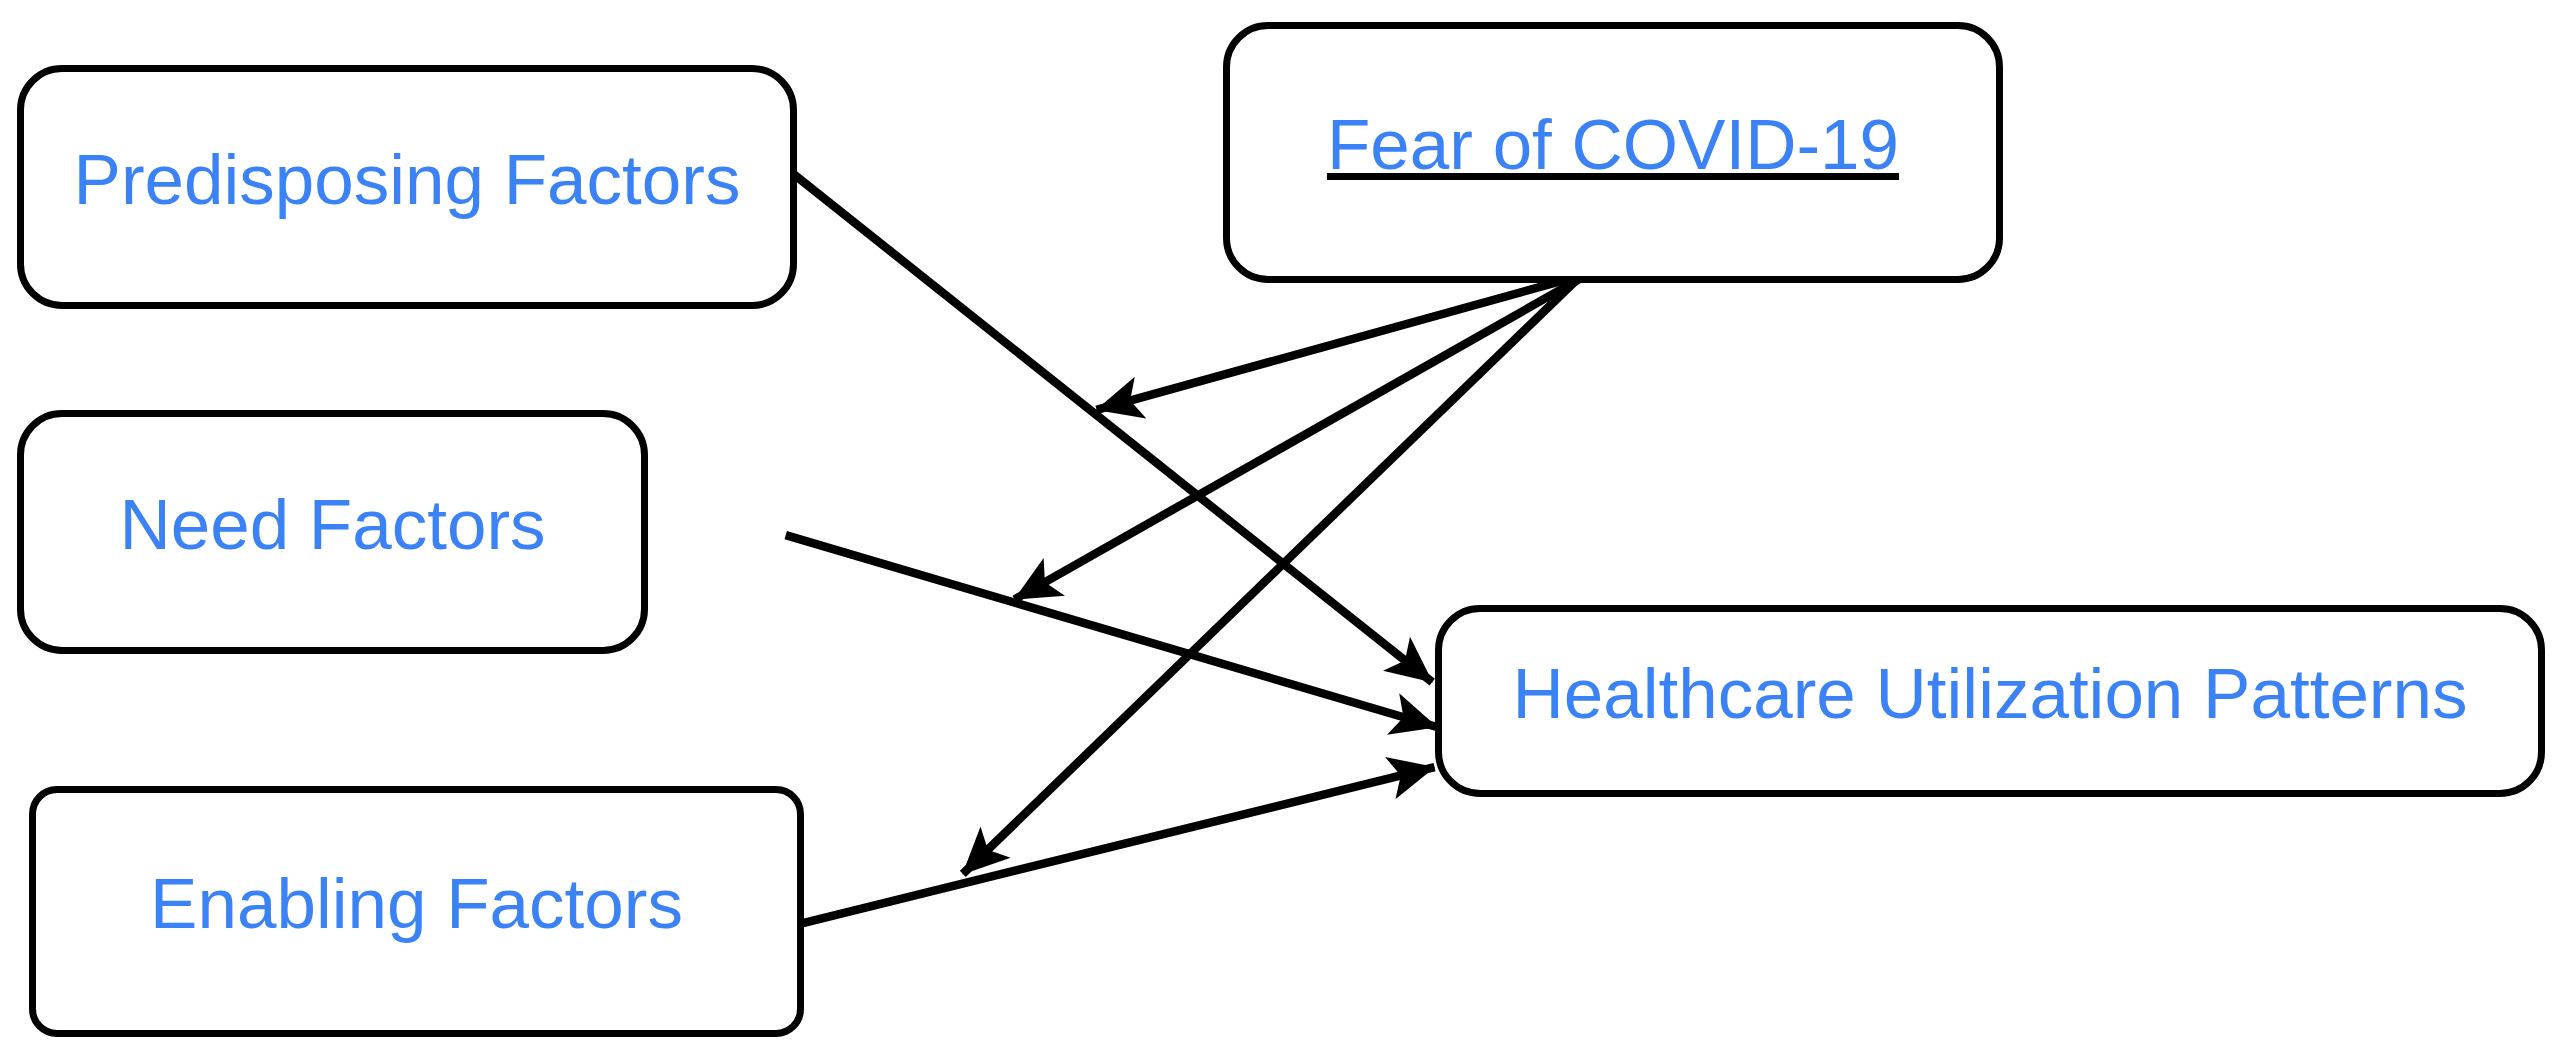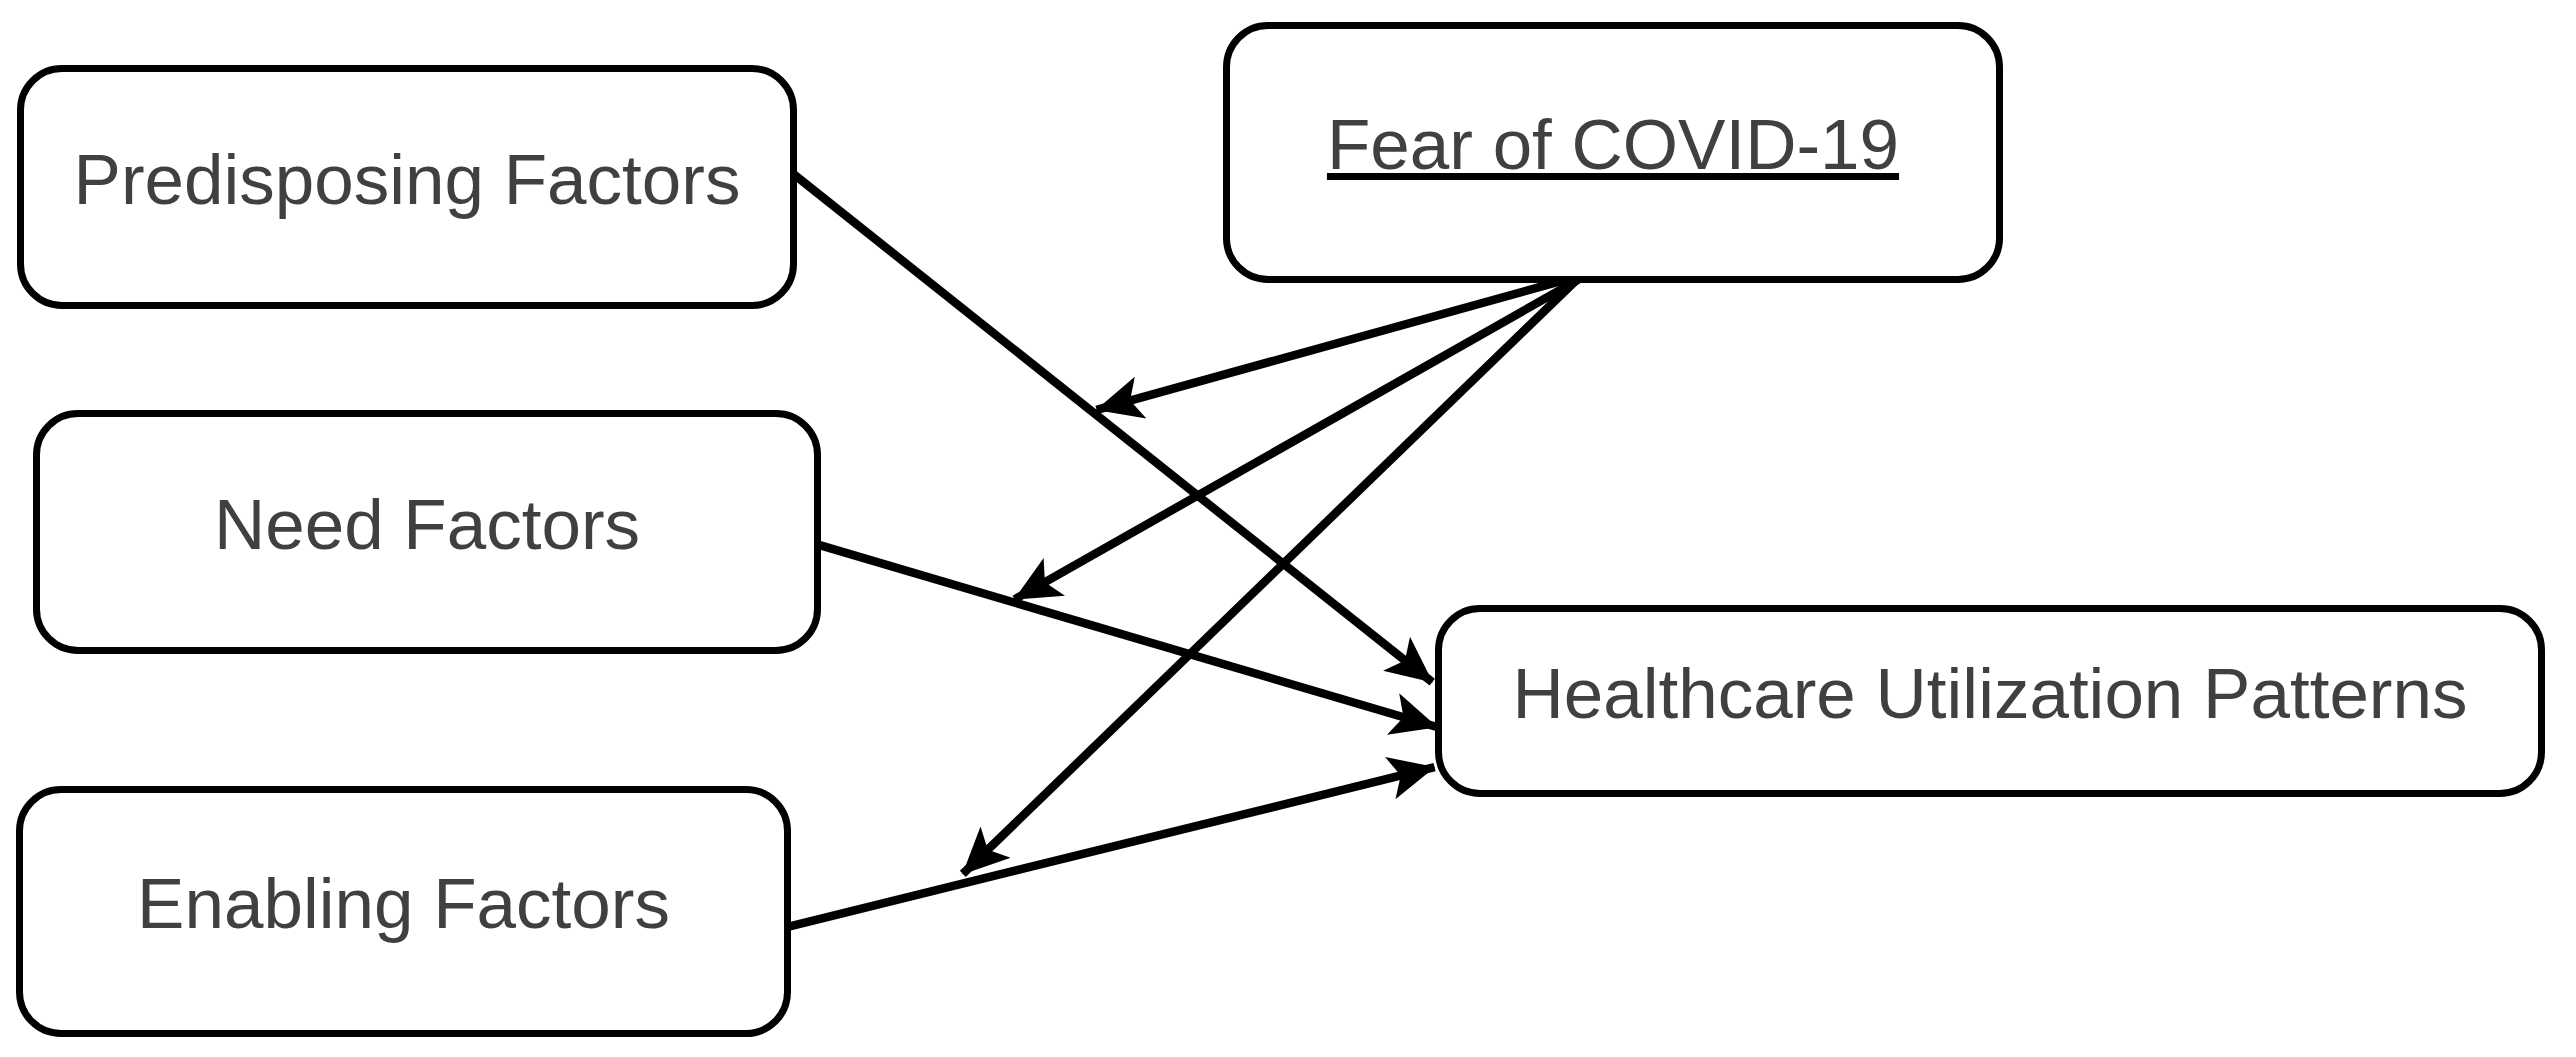--- a/index.html
+++ b/index.html
@@ -22,27 +22,27 @@
     border-radius:45px;
     display:flex;
     align-items:center;
     justify-content:center;
     padding:0 23px 14px 23px;
     z-index:2;
   }
   .node-label{
     font-size:71px;
     line-height:1.1;
-    color:#404040;
+    color:#3b82f6;
     white-space:nowrap;
     letter-spacing:0px;
   }
   #node-predisposing{left:17px;  top:65px;   width:780px; height:244px;}
-  #node-need{        left:17px;  top:410px;  width:788px; height:244px;margin-left:16px;}
-  #node-enabling{    left:16px;  top:786px; width:775px; height:251px;}
+  #node-need{        left:17px;  top:410px;  width:631px; height:244px;}
+  #node-enabling{    left:29px;  top:786px; width:775px; height:251px;border-radius:28px;}
   #node-fear{        left:1223px;top:21.7px;   width:780px; height:261px;text-decoration:underline;}
   #node-healthcare{  left:1435px;top:605px;  width:1110px; height:192px;}
 </style>
 </head>
 <body>
 
 <div class="canvas">
 
   <svg id="edge-layer" viewBox="0 0 3331 1368" xmlns="http://www.w3.org/2000/svg">
     <defs>

